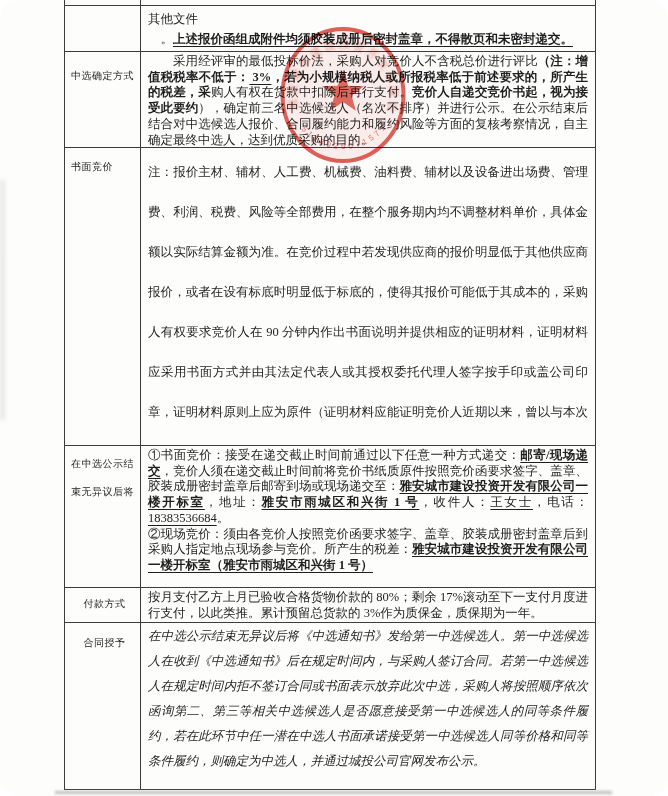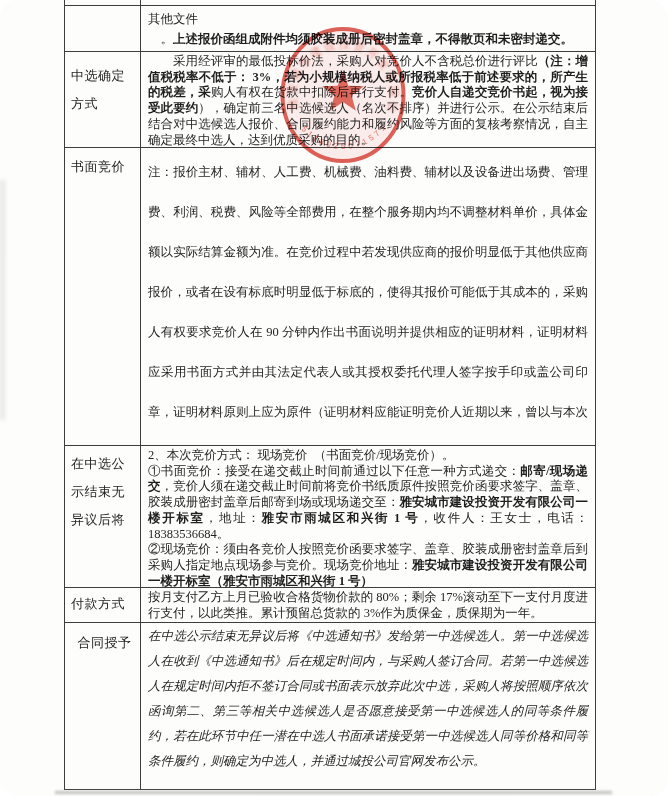--- a/index.html
+++ b/index.html
@@ -24,40 +24,40 @@
   .row-pre{height:5px;border-top:none;}
   .row-0{height:46px;}
   .row-1{height:96px;}
   .row-2{height:298px;}
   .row-3{height:142px;}
   .row-4{height:35px;}
   .row-5{height:168px;}
   .label-cell{
     width:76px;flex-shrink:0;box-sizing:border-box;
     border-right:1.5px solid #3d3d3d;
-    font-size:13px;line-height:28px;letter-spacing:0.5px;
+    font-size:10px;line-height:28px;letter-spacing:0.5px;
     padding:6px 2px 0 6px;overflow:hidden;
   }
   .row-1 .label-cell{padding-top:10px;}
   .row-2 .label-cell{padding-top:5px;}
   .row-3 .label-cell{padding-top:4px;}
-  .row-4 .label-cell{padding-top:1px;line-height:30px;}
+  .row-4 .label-cell{padding-top:1px;line-height:30px;text-align:center;}
   .row-5 .label-cell{padding-top:6px;text-align:center;}
   .content-cell{
     flex:1;box-sizing:border-box;overflow:hidden;
     font-size:12.5px;padding:2px 7px 0 7px;
   }
   .content-cell p{margin:0;text-align:justify;}
   .sp-tight{line-height:15.7px;}
   .sp-loose{line-height:40px;padding-top:4px;}
   .row-0 .content-cell{line-height:20px;padding-top:3px;}
   .row-5 .content-cell{padding-top:1px;line-height:25px;font-style:italic;}
   .seg{white-space:pre-wrap;}
   .b{font-weight:bold;}
-  .u{text-underline-offset:3px;}
+  .u{text-decoration:underline;text-underline-offset:3px;}
   
   .stamp{
     position:absolute;left:279px;top:26px;width:128px;height:140px;
     mix-blend-mode:multiply;pointer-events:none;
   }
   
   .scan-shadow{
     position:absolute;left:55px;top:791px;width:557px;height:3px;
     background:#9a9a9a;filter:blur(1.4px);opacity:0.65;
   }
@@ -92,23 +92,22 @@
       </div>
       <div class="row row-2">
         <div class="label-cell">书面竞价</div>
         <div class="content-cell sp-loose">
           <p><span class="seg">注：报价主材、辅材、人工费、机械费、油料费、辅材以及设备进出场费、管理费、利润、税费、风险等全部费用，在整个服务期内均不调整材料单价，具体金额以实际结算金额为准。在竞价过程中若发现供应商的报价明显低于其他供应商报价，或者在设有标底时明显低于标底的，使得其报价可能低于其成本的，采购人有权要求竞价人在 90 分钟内作出书面说明并提供相应的证明材料，证明材料应采用书面方式并由其法定代表人或其授权委托代理人签字按手印或盖公司印章，证明材料原则上应为原件（证明材料应能证明竞价人近期以来，曾以与本次竞价采购一致或近似的价格来履行类似的业绩）。竞价人不能按时合理说明或者不能提供相应证明材料的，由评比小组认定该竞价人以低于成本报价竞标，其报价作无效处理，并有权将该竞价人列入采购人黑名单。</span></p>
         </div>
       </div>
       <div class="row row-3">
         <div class="label-cell">在中选公示结束无异议后将</div>
         <div class="content-cell sp-tight">
-          <p><span class="seg">2、本次竞价方式：</span><span class="seg u">&nbsp;现场竞价&nbsp;&nbsp;</span><span class="seg">（书面竞价/现场竞价）。</span></p>
           <p><span class="seg">①书面竞价：接受在递交截止时间前通过以下任意一种方式递交：</span><span class="seg b u">邮寄/现场递交</span><span class="seg">，竞价人须在递交截止时间前将竞价书纸质原件按照竞价函要求签字、盖章、胶装成册密封盖章后邮寄到场或现场递交至：</span><span class="seg b u">雅安城市建设投资开发有限公司一楼开标室</span><span class="seg">，地址：</span><span class="seg b u">雅安市雨城区和兴街 1 号</span><span class="seg">，收件人：</span><span class="seg u">王女士</span><span class="seg">，电话：</span><span class="seg u">18383536684</span><span class="seg">。</span></p>
-          <p><span class="seg">②现场竞价：须由各竞价人按照竞价函要求签字、盖章、胶装成册密封盖章后到采购人指定地点现场参与竞价。现场竞价地址：</span><span class="seg b u">雅安城市建设投资开发有限公司一楼开标室（雅安市雨城区和兴街 1 号）</span></p>
+          <p><span class="seg">②现场竞价：须由各竞价人按照竞价函要求签字、盖章、胶装成册密封盖章后到采购人指定地点现场参与竞价。所产生的税差：</span><span class="seg b u">雅安城市建设投资开发有限公司一楼开标室（雅安市雨城区和兴街 1 号）</span></p>
         </div>
       </div>
       <div class="row row-4">
         <div class="label-cell">付款方式</div>
         <div class="content-cell sp-tight">
           <p><span class="seg">按月支付乙方上月已验收合格货物价款的 80%；剩余 17%滚动至下一支付月度进行支付，以此类推。累计预留总货款的 3%作为质保金，质保期为一年。</span></p>
         </div>
       </div>
       <div class="row row-5">
         <div class="label-cell">合同授予</div>

